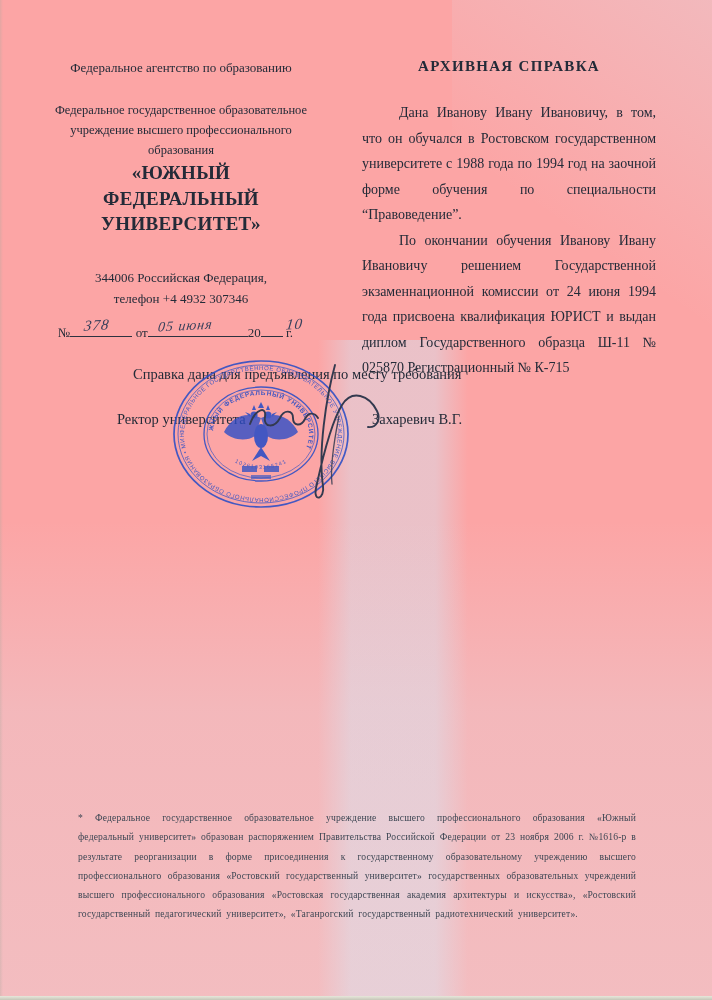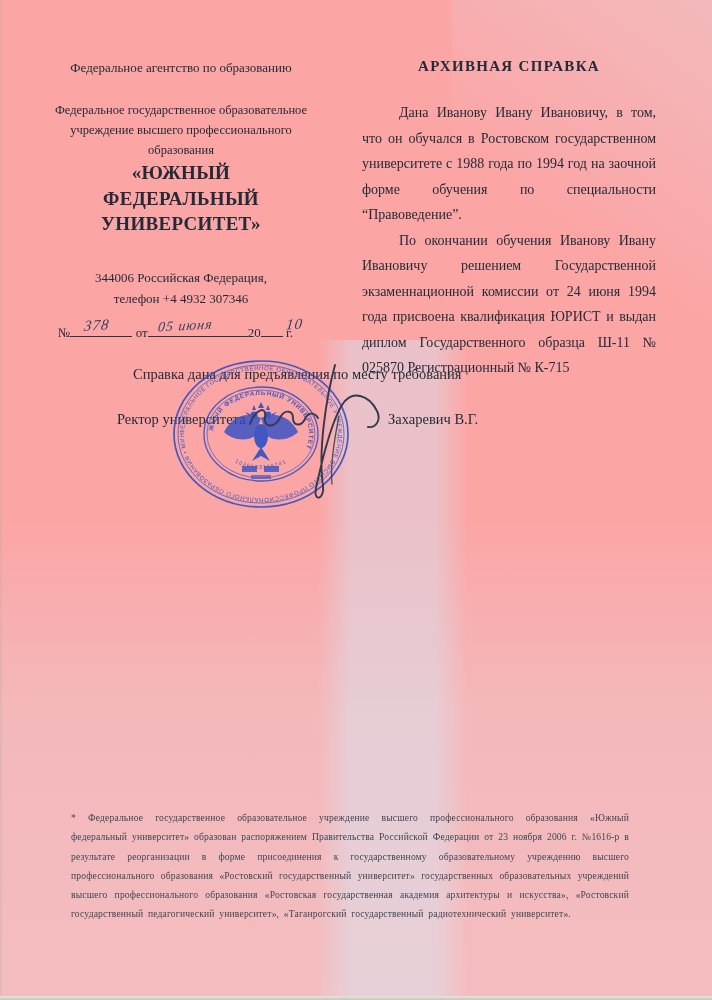--- a/index.html
+++ b/index.html
@@ -55,28 +55,28 @@
   
   .header-right { position:absolute; left:362px; top:58px; width:294px; }
   .doc-title { text-align:center; font-weight:bold; font-size:15px; letter-spacing:1.3px; }
   .para { font-size:14px; line-height:25.5px; text-align:justify; text-indent:37px; }
   .para1 { margin-top:25px; }
   .para2 { margin-top:0; }
 
   
   .issued-line { position:absolute; left:133px; top:366px; font-size:14.5px; }
   .rector-label { position:absolute; left:85px; top:411px; font-size:14.5px;margin-left:32px; }
-  .rector-name { position:absolute; left:388px; top:411px; font-size:14.5px; }
+  .rector-name { position:absolute; left:372px; top:411px; font-size:14.5px; }
 
   .stamp-svg { position:absolute; left:168px; top:354px; width:186px; height:160px; }
   .signature-svg { position:absolute; left:238px; top:356px; width:152px; height:154px; }
 
   
   .footnote {
-    position:absolute; left:71px; top:808px; width:558px;
+    position:absolute; left:78px; top:808px; width:558px;
     font-size:9.6px; line-height:19.3px; text-align:justify;
     color:#3e4754; word-spacing:2.2px; letter-spacing:0.15px;
   }
 </style>
 </head>
 <body>
 
 <div class="page">
 
   <div class="scan-tint-top-right"></div>

